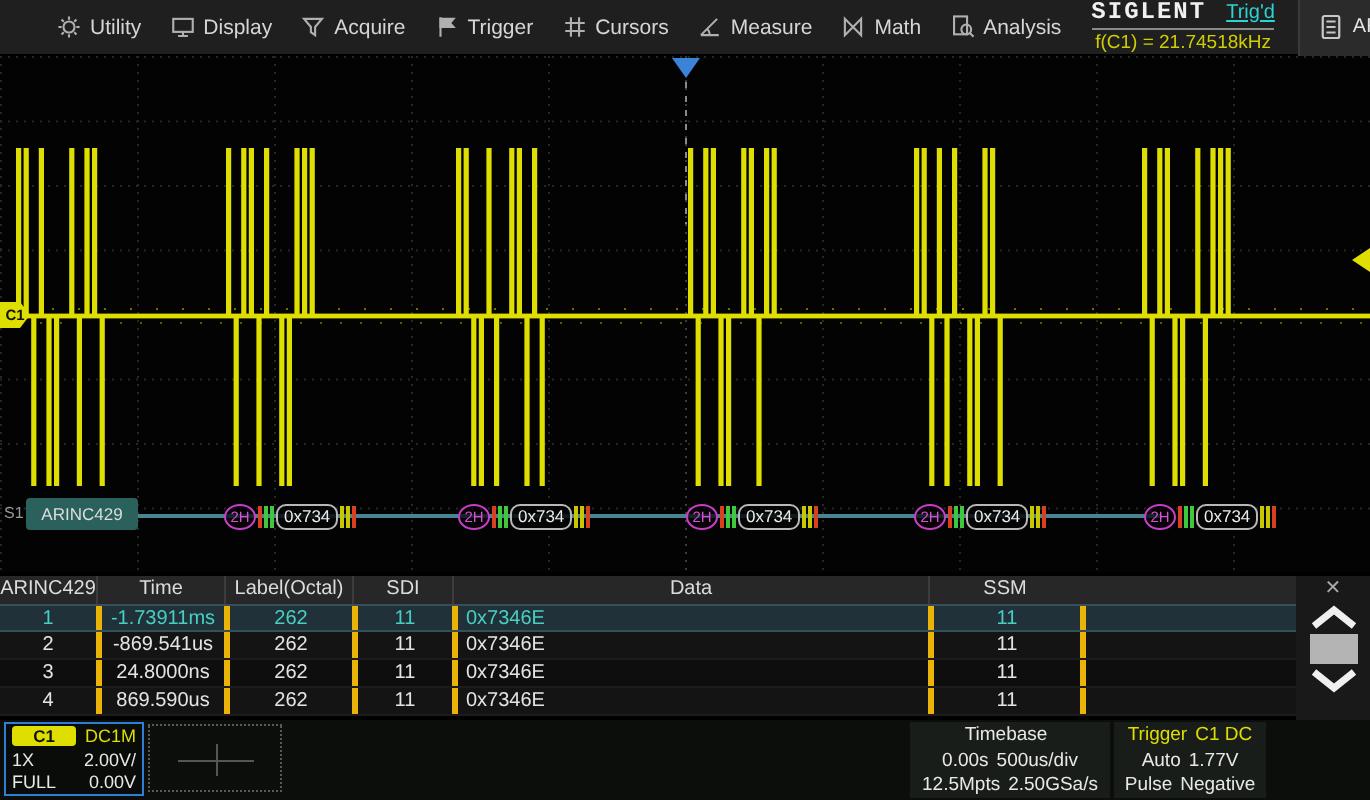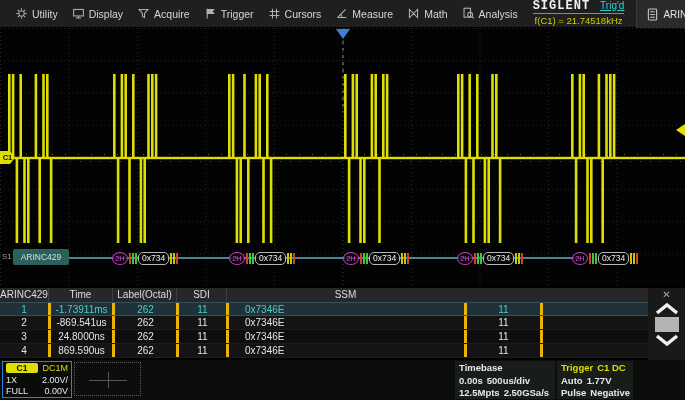--- a/index.html
+++ b/index.html
@@ -1,20 +1,20 @@
 <!DOCTYPE html>
 <html><head>
 <meta charset="utf-8">
 <style>
   html,body{margin:0;padding:0;background:#000;}
   *{box-sizing:border-box;font-family:"Liberation Sans",sans-serif;}
   .screen{position:relative;width:685px;height:400px;background:#000;overflow:hidden;}
 
   
-  .menubar{position:relative;height:28px;background:#1f1f1f;display:flex;padding-left:12px;gap:8px;border-bottom:1px solid #000;}
+  .menubar{position:relative;height:28px;background:#1f1f1f;display:flex;align-items:center;padding-left:25px;gap:8px;border-bottom:1px solid #000;}
   .menu-item{display:flex;align-items:center;gap:4px;color:#d6d6d6;font-size:10.5px;white-space:nowrap;cursor:default;padding:2px 3px;}
   .menu-item svg{flex:0 0 auto;}
   .logo-block{margin-left:auto;display:flex;flex-direction:column;align-items:center;line-height:12px;padding:0 4px;}
   .logo-row{display:flex;align-items:baseline;gap:10px;border-bottom:1px solid #8a8a8a;padding-bottom:1px;}
   .brand{color:#f0f0f0;font-weight:bold;font-size:12px;letter-spacing:1px;font-family:Liberation Mono, monospace;}
   .trigd{color:#2ad4d4;font-size:10px;text-decoration:underline;}
   .freq{color:#cfcf00;font-size:9.5px;margin-top:1px;}
   .config-block{height:28px;display:flex;align-items:center;gap:5px;background:#2b2b2b;border-left:1px solid #3a3a3a;padding:0 8px 0 10px;color:#e2e2e2;font-size:10px;white-space:nowrap;}
 
   
@@ -34,41 +34,41 @@
   .bar.red{background:#d84020;}
   .bar.green{background:#3ec83e;}
   .bar.yellow{background:#c8c800;}
   .m-box{display:inline-block;height:13px;border:1px solid #b8b8b8;border-radius:5px;background:rgba(5,5,5,.85);color:#ececec;font-size:8.5px;line-height:11px;padding:0 3px;}
 
   
   .decode-table{position:relative;width:685px;height:74px;background:#000;padding-top:2px;}
   .tbl-row{display:grid;grid-template-columns:48px 64px 64px 50px 238px 76px 108px;width:648px;height:14px;}
   .tbl-row div{font-size:10px;line-height:14px;text-align:center;overflow:hidden;white-space:nowrap;border-left:3px solid #eab308;}
   .tbl-row div:first-child{border-left:none;}
-  .tbl-row .cell-data{text-align:left;padding-left:16px;}
+  .tbl-row .cell-data{text-align:left;padding-left:4px;}
   .thead{background:#272727;color:#dcdcdc;}
   .thead div{border-left:1px solid #3c3c3c;}
   .trow{color:#e4e4e4;border-bottom:1px solid #1c1c1c;}
   .trow.odd{background:#141414;} .trow.even{background:#0e0e0e;}
   .trow.sel{background:#20313a;color:#49cfc2;border-top:1px solid #365059;border-bottom:1px solid #365059;}
   .scroll-strip{position:absolute;top:2px;right:0;width:37px;height:72px;background:#191919;display:flex;flex-direction:column;align-items:center;}
   .close-x{width:100%;height:13px;color:#a8a8a8;font-size:10px;line-height:13px;text-align:center;}
   .scroll-thumb{width:24px;height:15px;background:#b4b4b4;margin:1px 0;}
 
   
   .statusbar{position:relative;width:685px;height:40px;background:#0c0e0c;}
   .ch-panel{position:absolute;left:2px;top:1px;width:70px;height:37px;border:1px solid #2f7fd6;background:#0a0c0a;padding:1px 3px;display:flex;flex-direction:column;justify-content:space-between;}
   .ch-panel .prow{display:flex;justify-content:space-between;align-items:center;font-size:9px;color:#e8e8e8;line-height:10px;}
   .ch-chip{background:#dede00;color:#111;font-weight:bold;width:32px;height:10px;font-size:8.5px;line-height:10px;text-align:center;border-radius:2px;}
   .yel{color:#dede00;}
   .add-box{position:absolute;left:74px;top:2px;width:67px;height:34px;border:1px dotted #5a5a5a;}
   .plus-h{position:absolute;left:14px;top:17px;width:38px;height:1px;background:#565656;}
   .plus-v{position:absolute;left:33px;top:9px;width:1px;height:16px;background:#565656;}
   .info-panel{position:absolute;top:1px;height:38px;background:#191d19;padding:1px 4px;display:flex;flex-direction:column;justify-content:space-between;}
-  .info-panel .prow{display:flex;justify-content:flex-start;font-size:9.5px;color:#e8e8e8;line-height:11px;gap:4px;font-weight:bold;}
+  .info-panel .prow{display:flex;justify-content:center;font-size:9.5px;color:#e8e8e8;line-height:11px;gap:4px;}
   .tb-panel{left:455px;width:100px;}
   .tr-panel{left:557px;width:76px;}
   .clk-panel{left:635px;width:48px;align-items:flex-end;}
   .clk-panel .prow{font-size:9px;}
   svg.icon{display:block;}
 </style>
 </head>
 <body>
 
 <div class="screen">
@@ -315,20 +315,21 @@
       </div>
       </div>
   </div>
 
   <div class="decode-table">
     <div class="tbl-row thead">
       <div>ARINC429</div>
       <div>Time</div>
       <div>Label(Octal)</div>
       <div>SDI</div>
+      <div>Data</div>
       <div>SSM</div>
     </div>
     <div class="tbl-row trow sel">
       <div>1</div>
       <div>-1.73911ms</div>
       <div>262</div>
       <div>11</div>
       <div class="cell-data">0x7346E</div>
       <div>11</div>
       <div></div>

